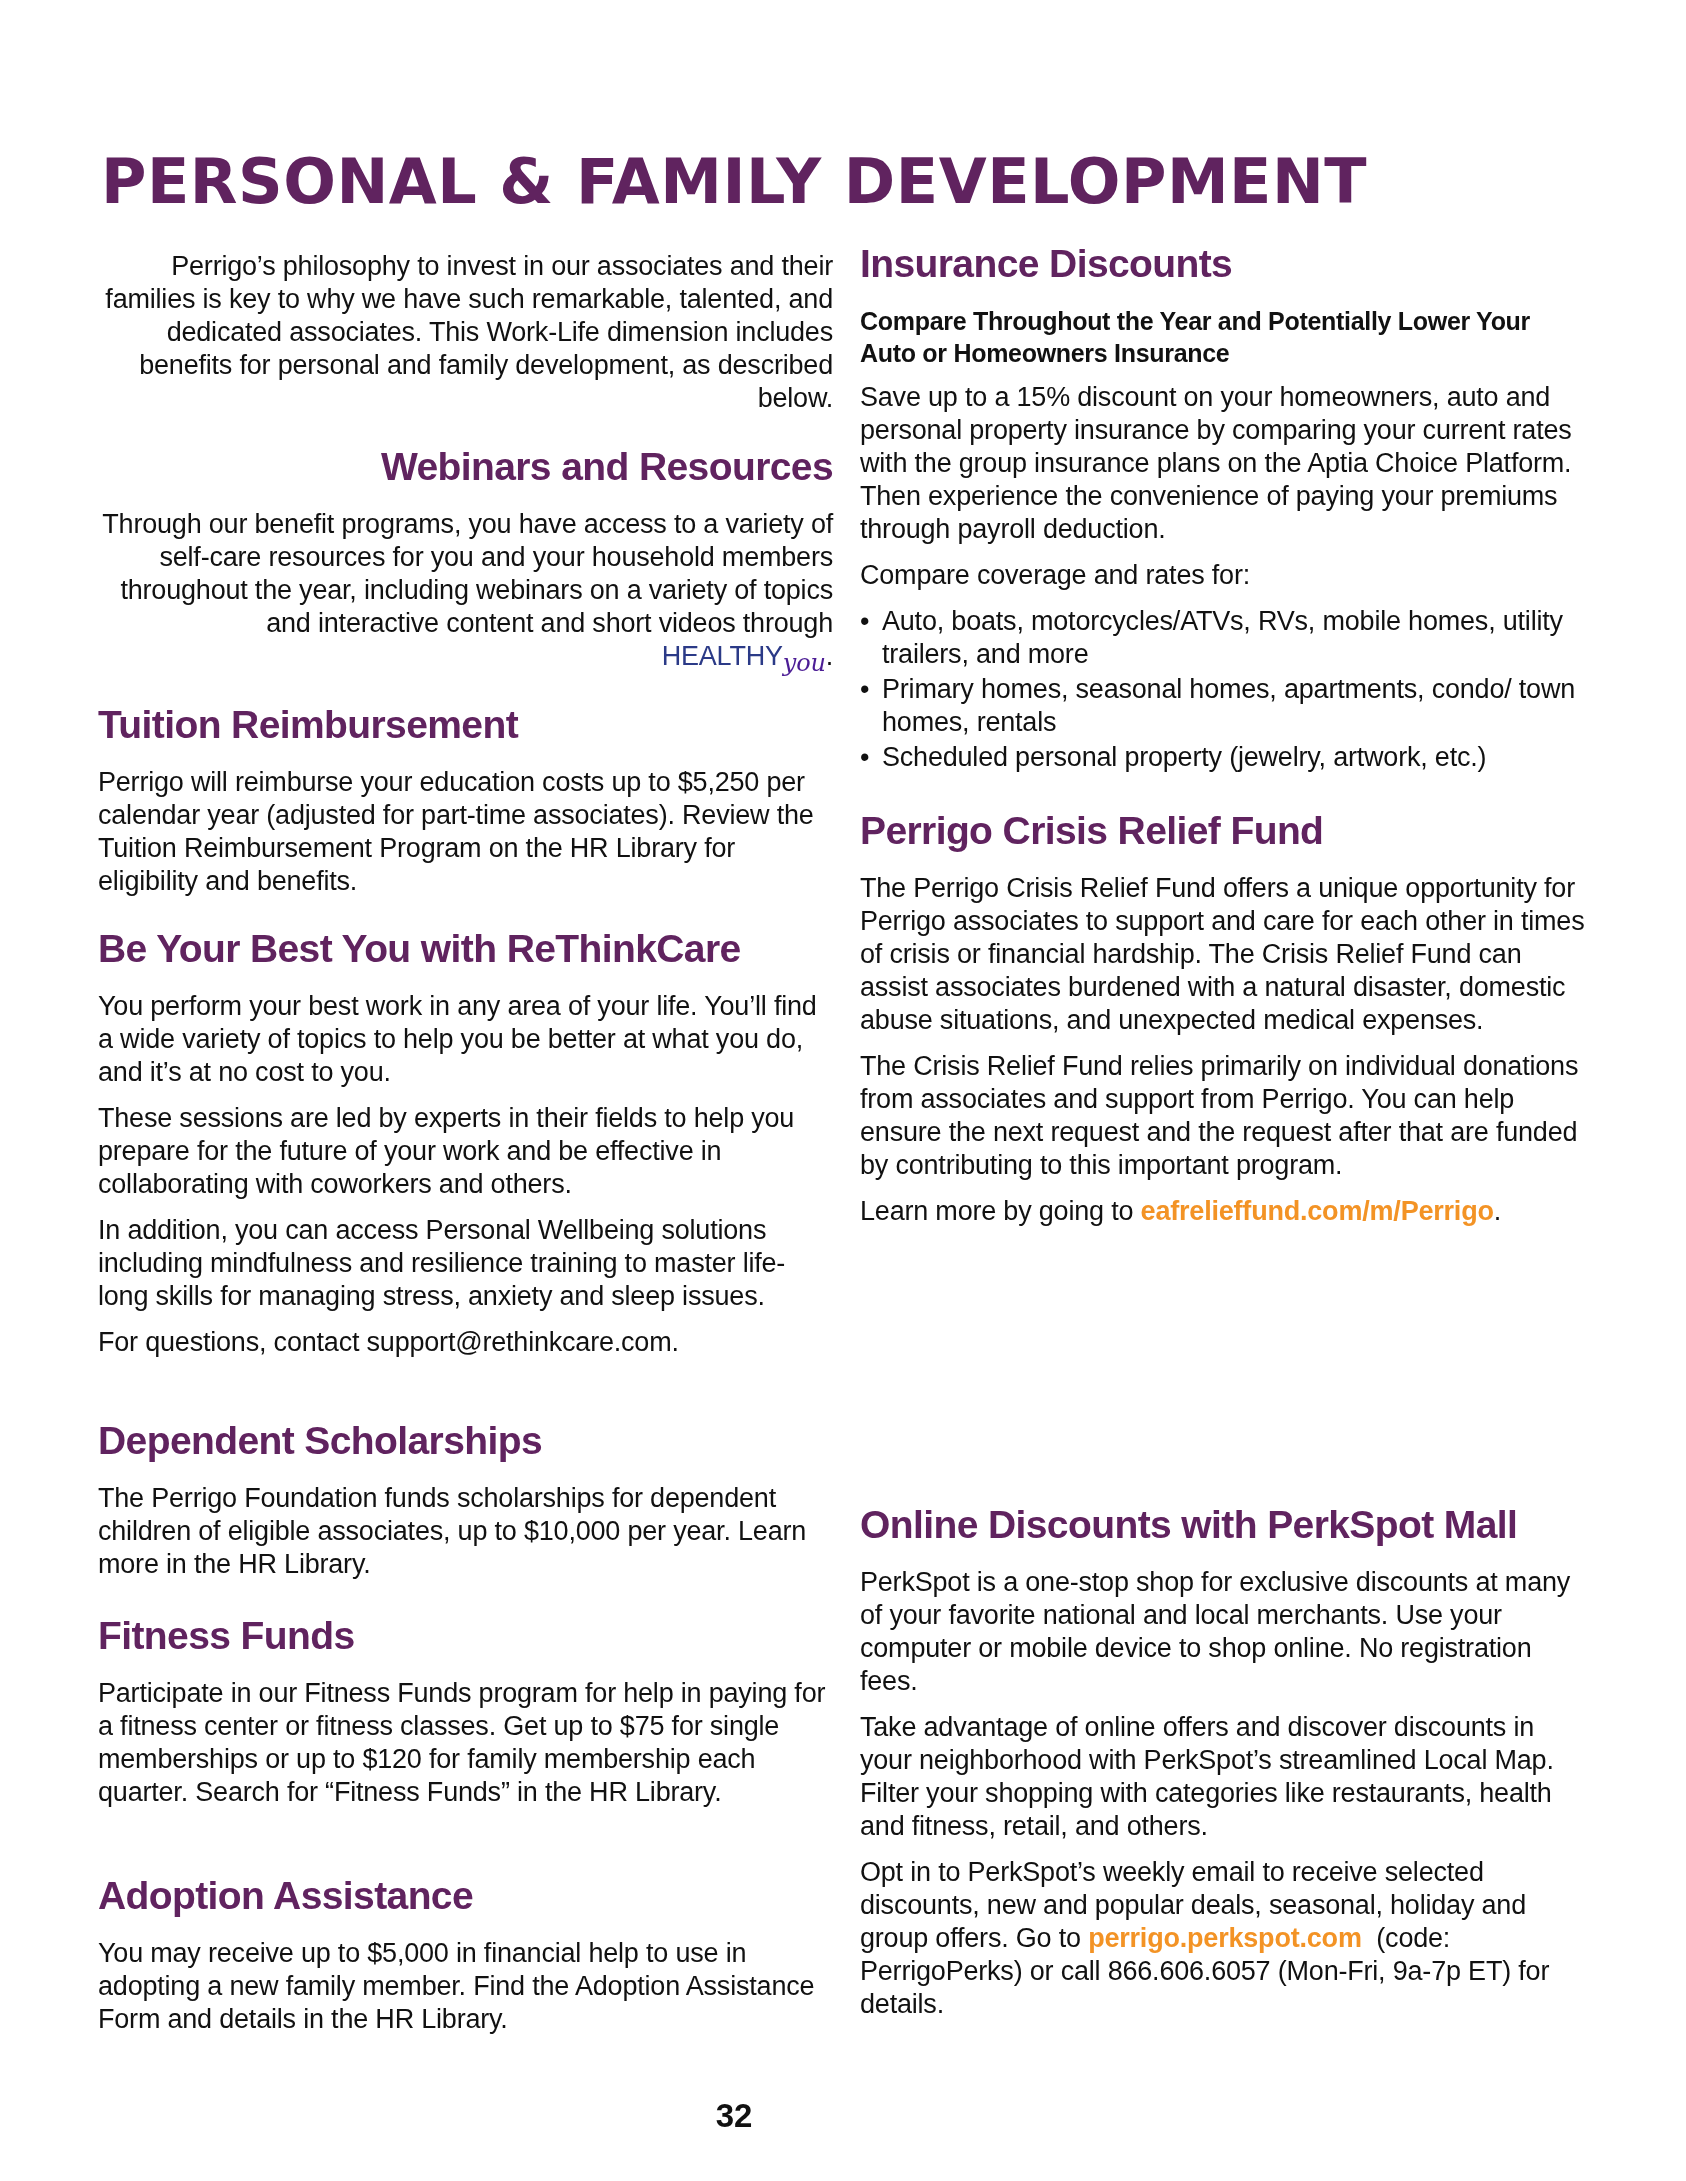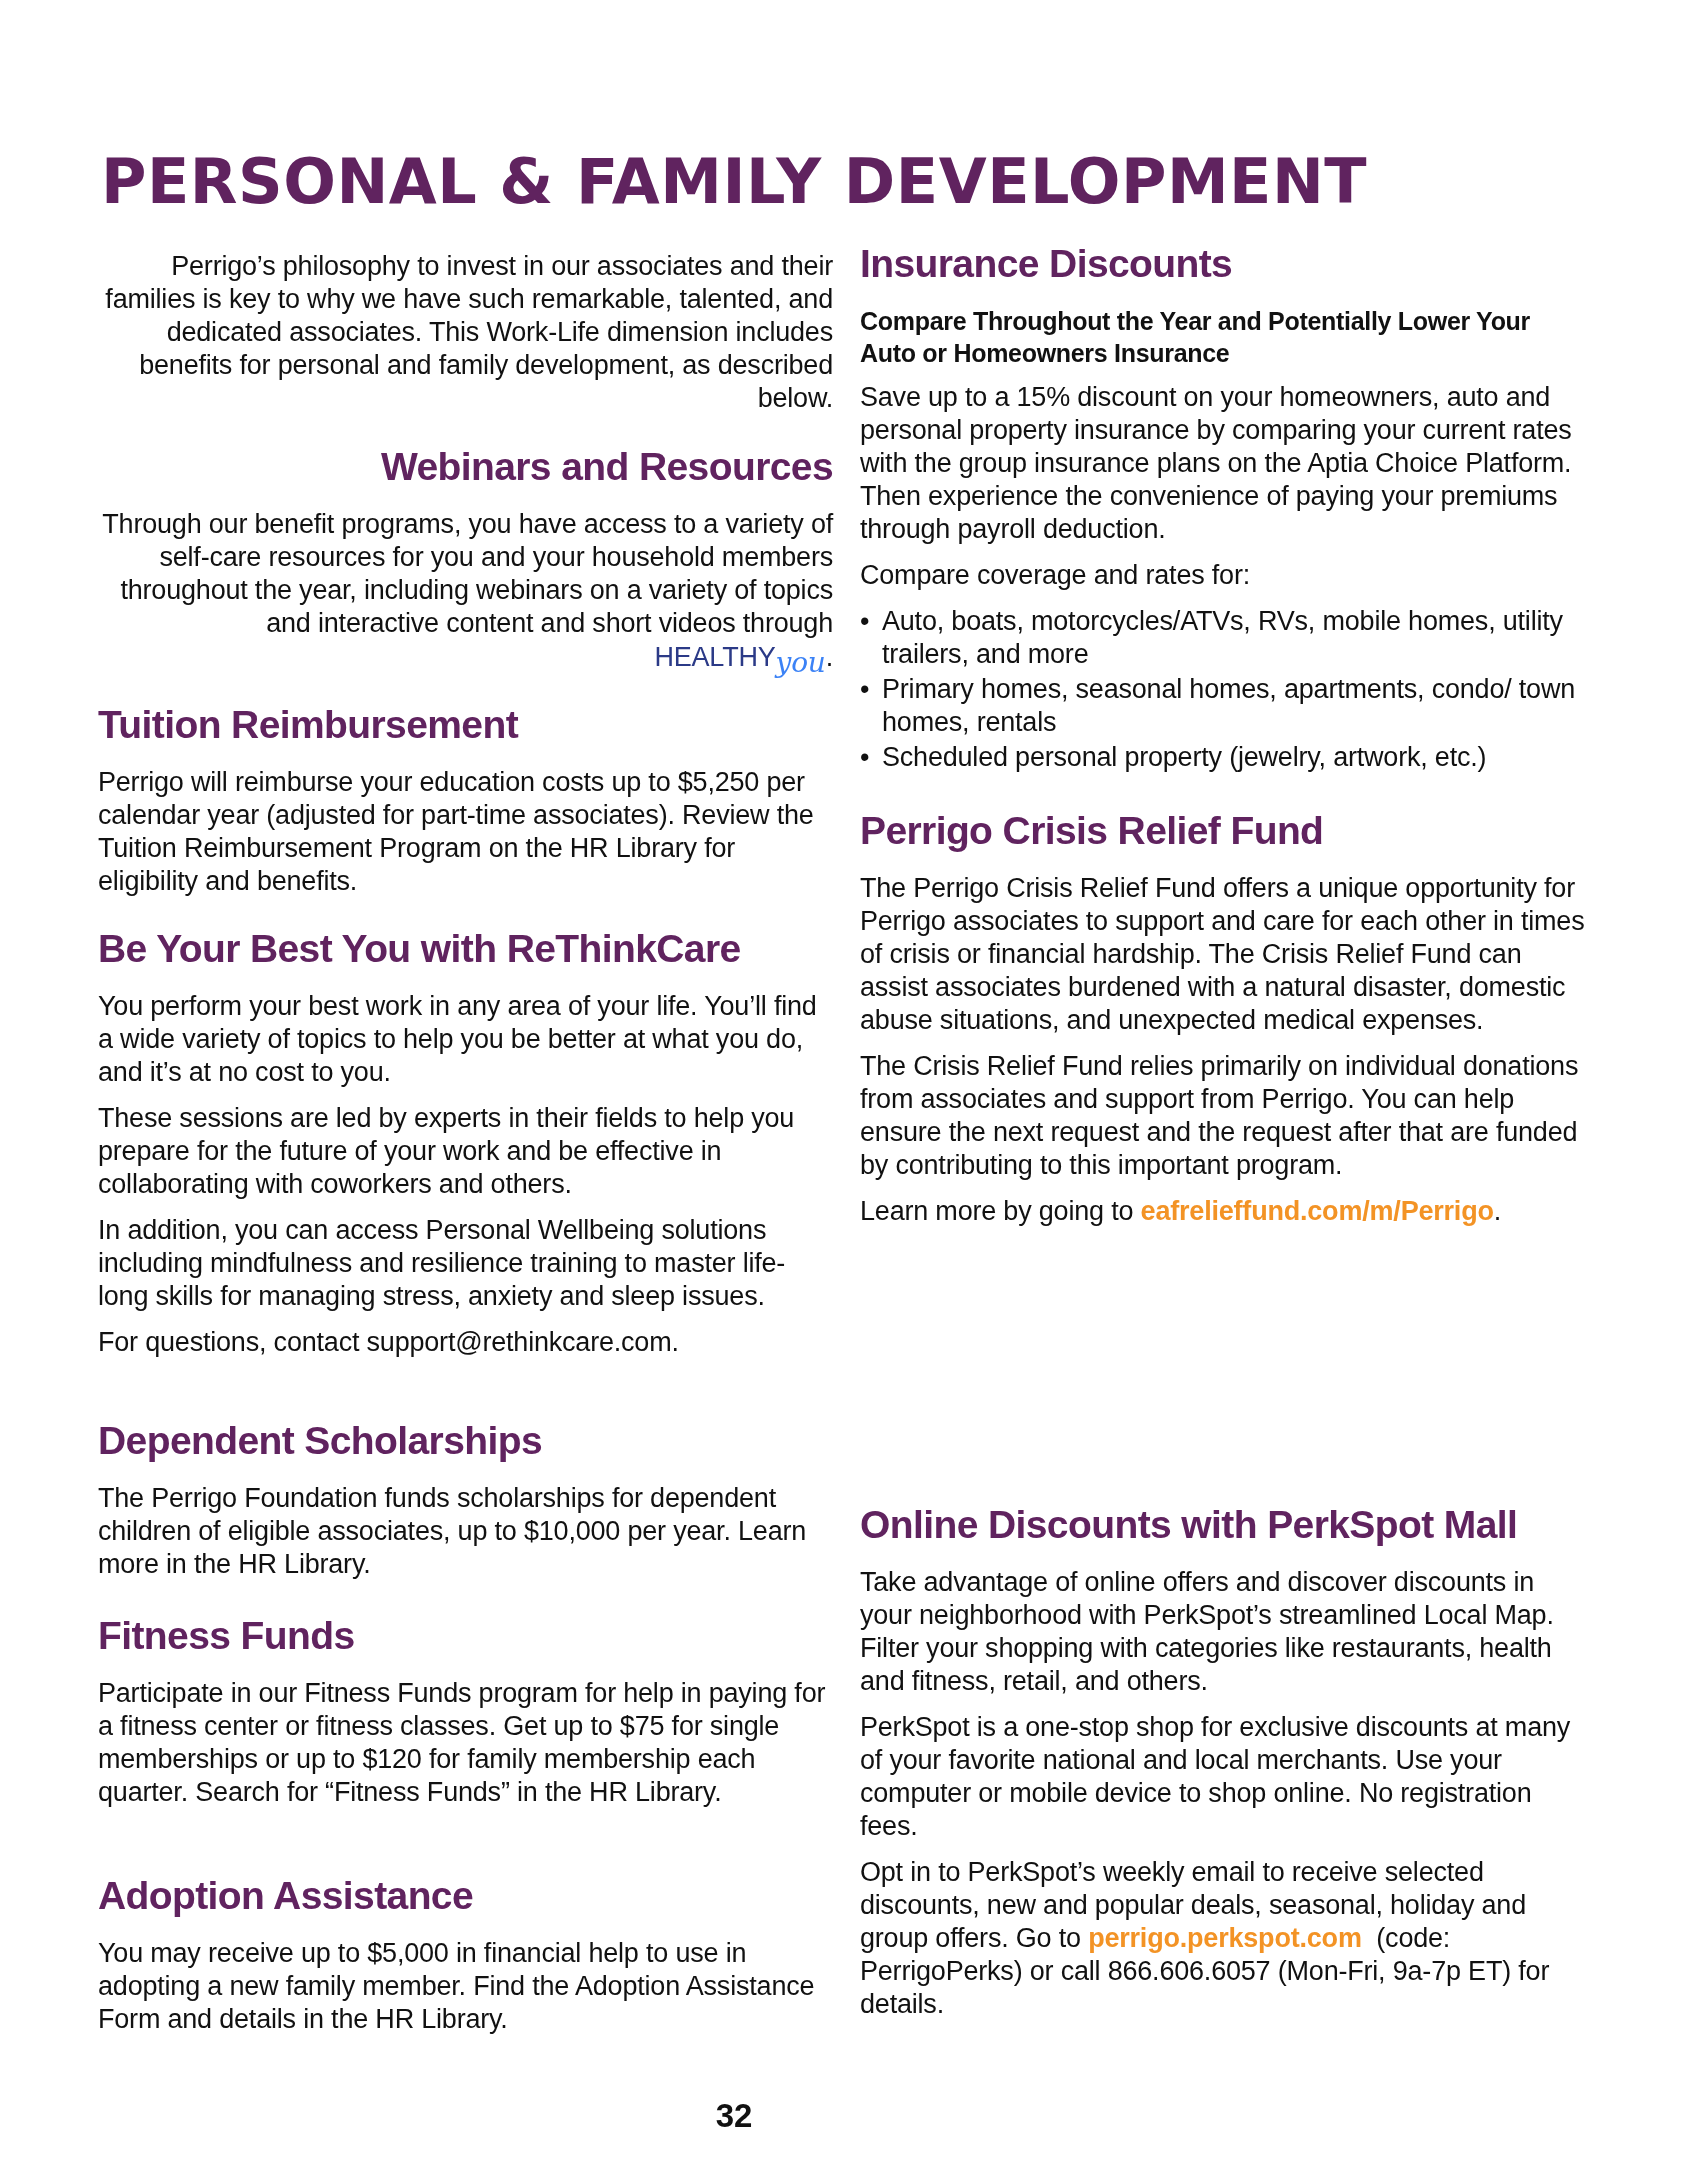--- a/index.html
+++ b/index.html
@@ -14,21 +14,21 @@
   .sec { position:absolute; left:0; width:100%; }
   h2 { margin:0 0 18.4px 0; font-family:"Liberation Sans", sans-serif; font-weight:bold;
        font-size:39px; line-height:46px; color:#60235F; letter-spacing:-0.6px; white-space:nowrap; }
   p { margin:0 0 13px 0; font-size:27px; line-height:33px; letter-spacing:-0.2px; }
   .sub { font-weight:bold; font-size:25px; line-height:32px; margin-bottom:12px; letter-spacing:-0.3px; }
   ul { margin:0; padding:0; list-style:none; }
   li { position:relative; padding-left:22px; font-size:27px; line-height:33px; margin-bottom:1.8px; letter-spacing:-0.2px; }
   li .bullet { position:absolute; left:0; top:0; }
   .link { color:#F39325; font-weight:bold; text-decoration:none;margin-top:40px; }
   .healthy { color:#2B3A87; }
-  .healthy .you { color:#3b82f6; font-style:italic; font-family:"DejaVu Serif", serif; font-size:28px; position:relative; top:5.5px; }
+  .healthy .you { color:#4c1d95; font-style:italic; font-family:"DejaVu Serif", serif; font-size:24px; position:relative; top:5.5px; }
   .pagenum { position:absolute; left:0; width:1468px; top:2096px; text-align:center;
              font-weight:bold; font-size:33px; line-height:40px; }
 </style>
 </head>
 <body>
 
 <h1 class="title">PERSONAL &amp; FAMILY DEVELOPMENT</h1>
 
 <div class="col left">
 
@@ -86,20 +86,20 @@
 
   <div class="sec" style="top:808px;">
     <h2>Perrigo Crisis Relief Fund</h2>
     <p>The Perrigo Crisis Relief Fund offers a unique opportunity for Perrigo associates to support and care for each other in times of crisis or financial hardship. The Crisis Relief Fund can assist associates burdened with a natural disaster, domestic abuse situations, and unexpected medical expenses.</p>
     <p>The Crisis Relief Fund relies primarily on individual donations from associates and support from Perrigo. You can help ensure the next request and the request after that are funded by contributing to this important program.</p>
     <p><span>Learn more by going to </span><a class="link" href="#">eafrelieffund.com/m/Perrigo</a><span>.</span></p>
   </div>
 
   <div class="sec" style="top:1502px;">
     <h2>Online Discounts with PerkSpot Mall</h2>
+    <p>PerkSpot is a one-stop shop for exclusive discounts at many of your favorite national and local merchants. Use your computer or mobile device to shop online. No registration fees.</p>
     <p>Take advantage of online offers and discover discounts in your neighborhood with PerkSpot’s streamlined Local Map. Filter your shopping with categories like restaurants, health and fitness, retail, and others.</p>
-    <p>PerkSpot is a one-stop shop for exclusive discounts at many of your favorite national and local merchants. Use your computer or mobile device to shop online. No registration fees.</p>
     <p><span>Opt in to PerkSpot’s weekly email to receive selected discounts, new and popular deals, seasonal, holiday and group offers. Go to </span><a class="link" href="#">perrigo.perkspot.com</a><span style="white-space:pre-wrap;">  (code: PerrigoPerks) or call 866.606.6057 (Mon-Fri, 9a-7p ET) for details.</span></p>
   </div>
 </div>
 
 <div class="pagenum">32</div>
 
 
 </body></html>

